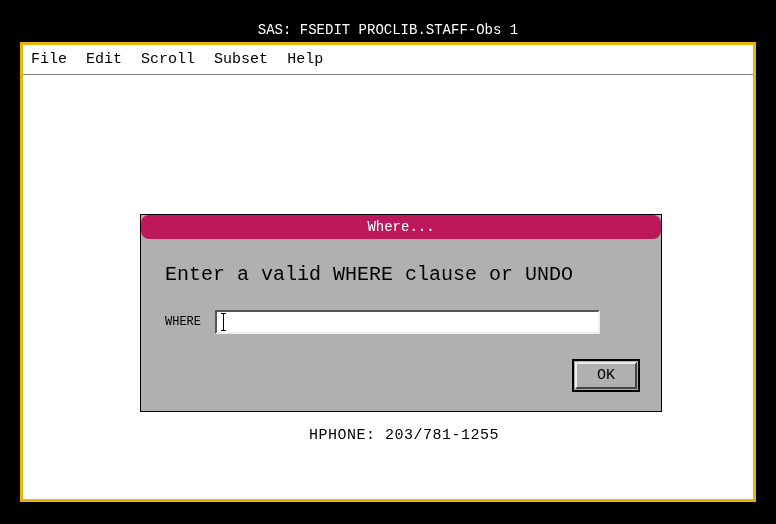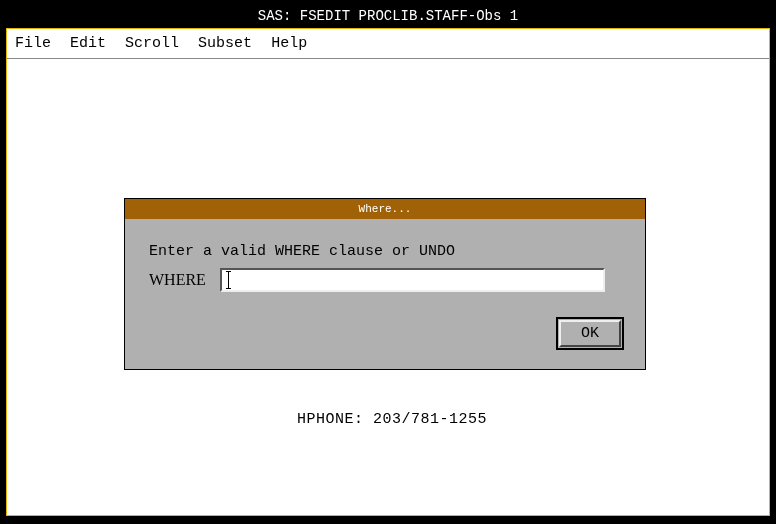--- a/index.html
+++ b/index.html
@@ -11,96 +11,97 @@
       font-family: "Courier New", monospace;
       background: #000;
       width: 776px;
       height: 524px;
       overflow: hidden;
     }
     .outer-frame {
       width: 776px;
       height: 524px;
       background: #000;
-      padding: 6px;
+      padding: 20px;
       position: relative;
     }
     .title-bar {
       color: #fff;
       text-align: center;
       font-size: 14px;
       padding: 2px 0 4px 0;
       font-family: "Courier New", monospace;
     }
     .app-window {
       background: #fff;
       width: 100%;
       height: calc(100% - 24px);
       position: relative;
-      border: 1px solid #eab308;
+      border: 3px solid #eab308;
     }
     .menu-bar {
       padding: 6px 8px;
       border-bottom: 1px solid #888;
       font-size: 15px;
       font-family: "Courier New", monospace;
     }
     .menu-item {
       display: inline-block;
       margin-right: 10px;
       cursor: pointer;
     }
     .content-area {
       position: relative;
       width: 100%;
       height: calc(100% - 32px);
     }
     .background-text {
       position: absolute;
       top: 352px;
-      left: 4px;
+      left: 16px;
       width: 100%;
       text-align: center;
       font-size: 15px;
       color: #000;
       font-family: "Courier New", monospace;
       letter-spacing: 0.5px;
     }
     .dialog {
       position: absolute;
       top: 140px;
       left: 118px;
       width: 520px;
       background: #b0b0b0;
       outline: 1px solid #000;
     }
     .dialog-title {
-      background: #a16207;
+      background: #be185d;
       color: #fff;
       text-align: center;
-      font-size: 11px;
+      font-size: 14px;
       padding: 4px 0;
       font-family: "Courier New", monospace;
+      border-radius: 8px;
     }
     .dialog-body {
       padding: 24px 24px 12px 24px;
     }
     .prompt-text {
-      font-size: 15px;
-      margin-bottom: 8px;
+      font-size: 20px;
+      margin-bottom: 24px;
       font-family: "Courier New", monospace;
     }
     .input-row {
       display: flex;
       align-items: center;
       margin-bottom: 28px;
     }
     .input-label {
-      font-size: 16px;
-      font-family: Liberation Serif, serif;
+      font-size: 12px;
+      font-family: Liberation Mono, monospace;
       margin-right: 14px;
     }
     .text-input {
       flex-shrink: 0;
       width: 385px;
       height: 24px;
       background: #fff;
       border-top: 2px solid #555;
       border-left: 2px solid #555;
       border-right: 2px solid #eee;

